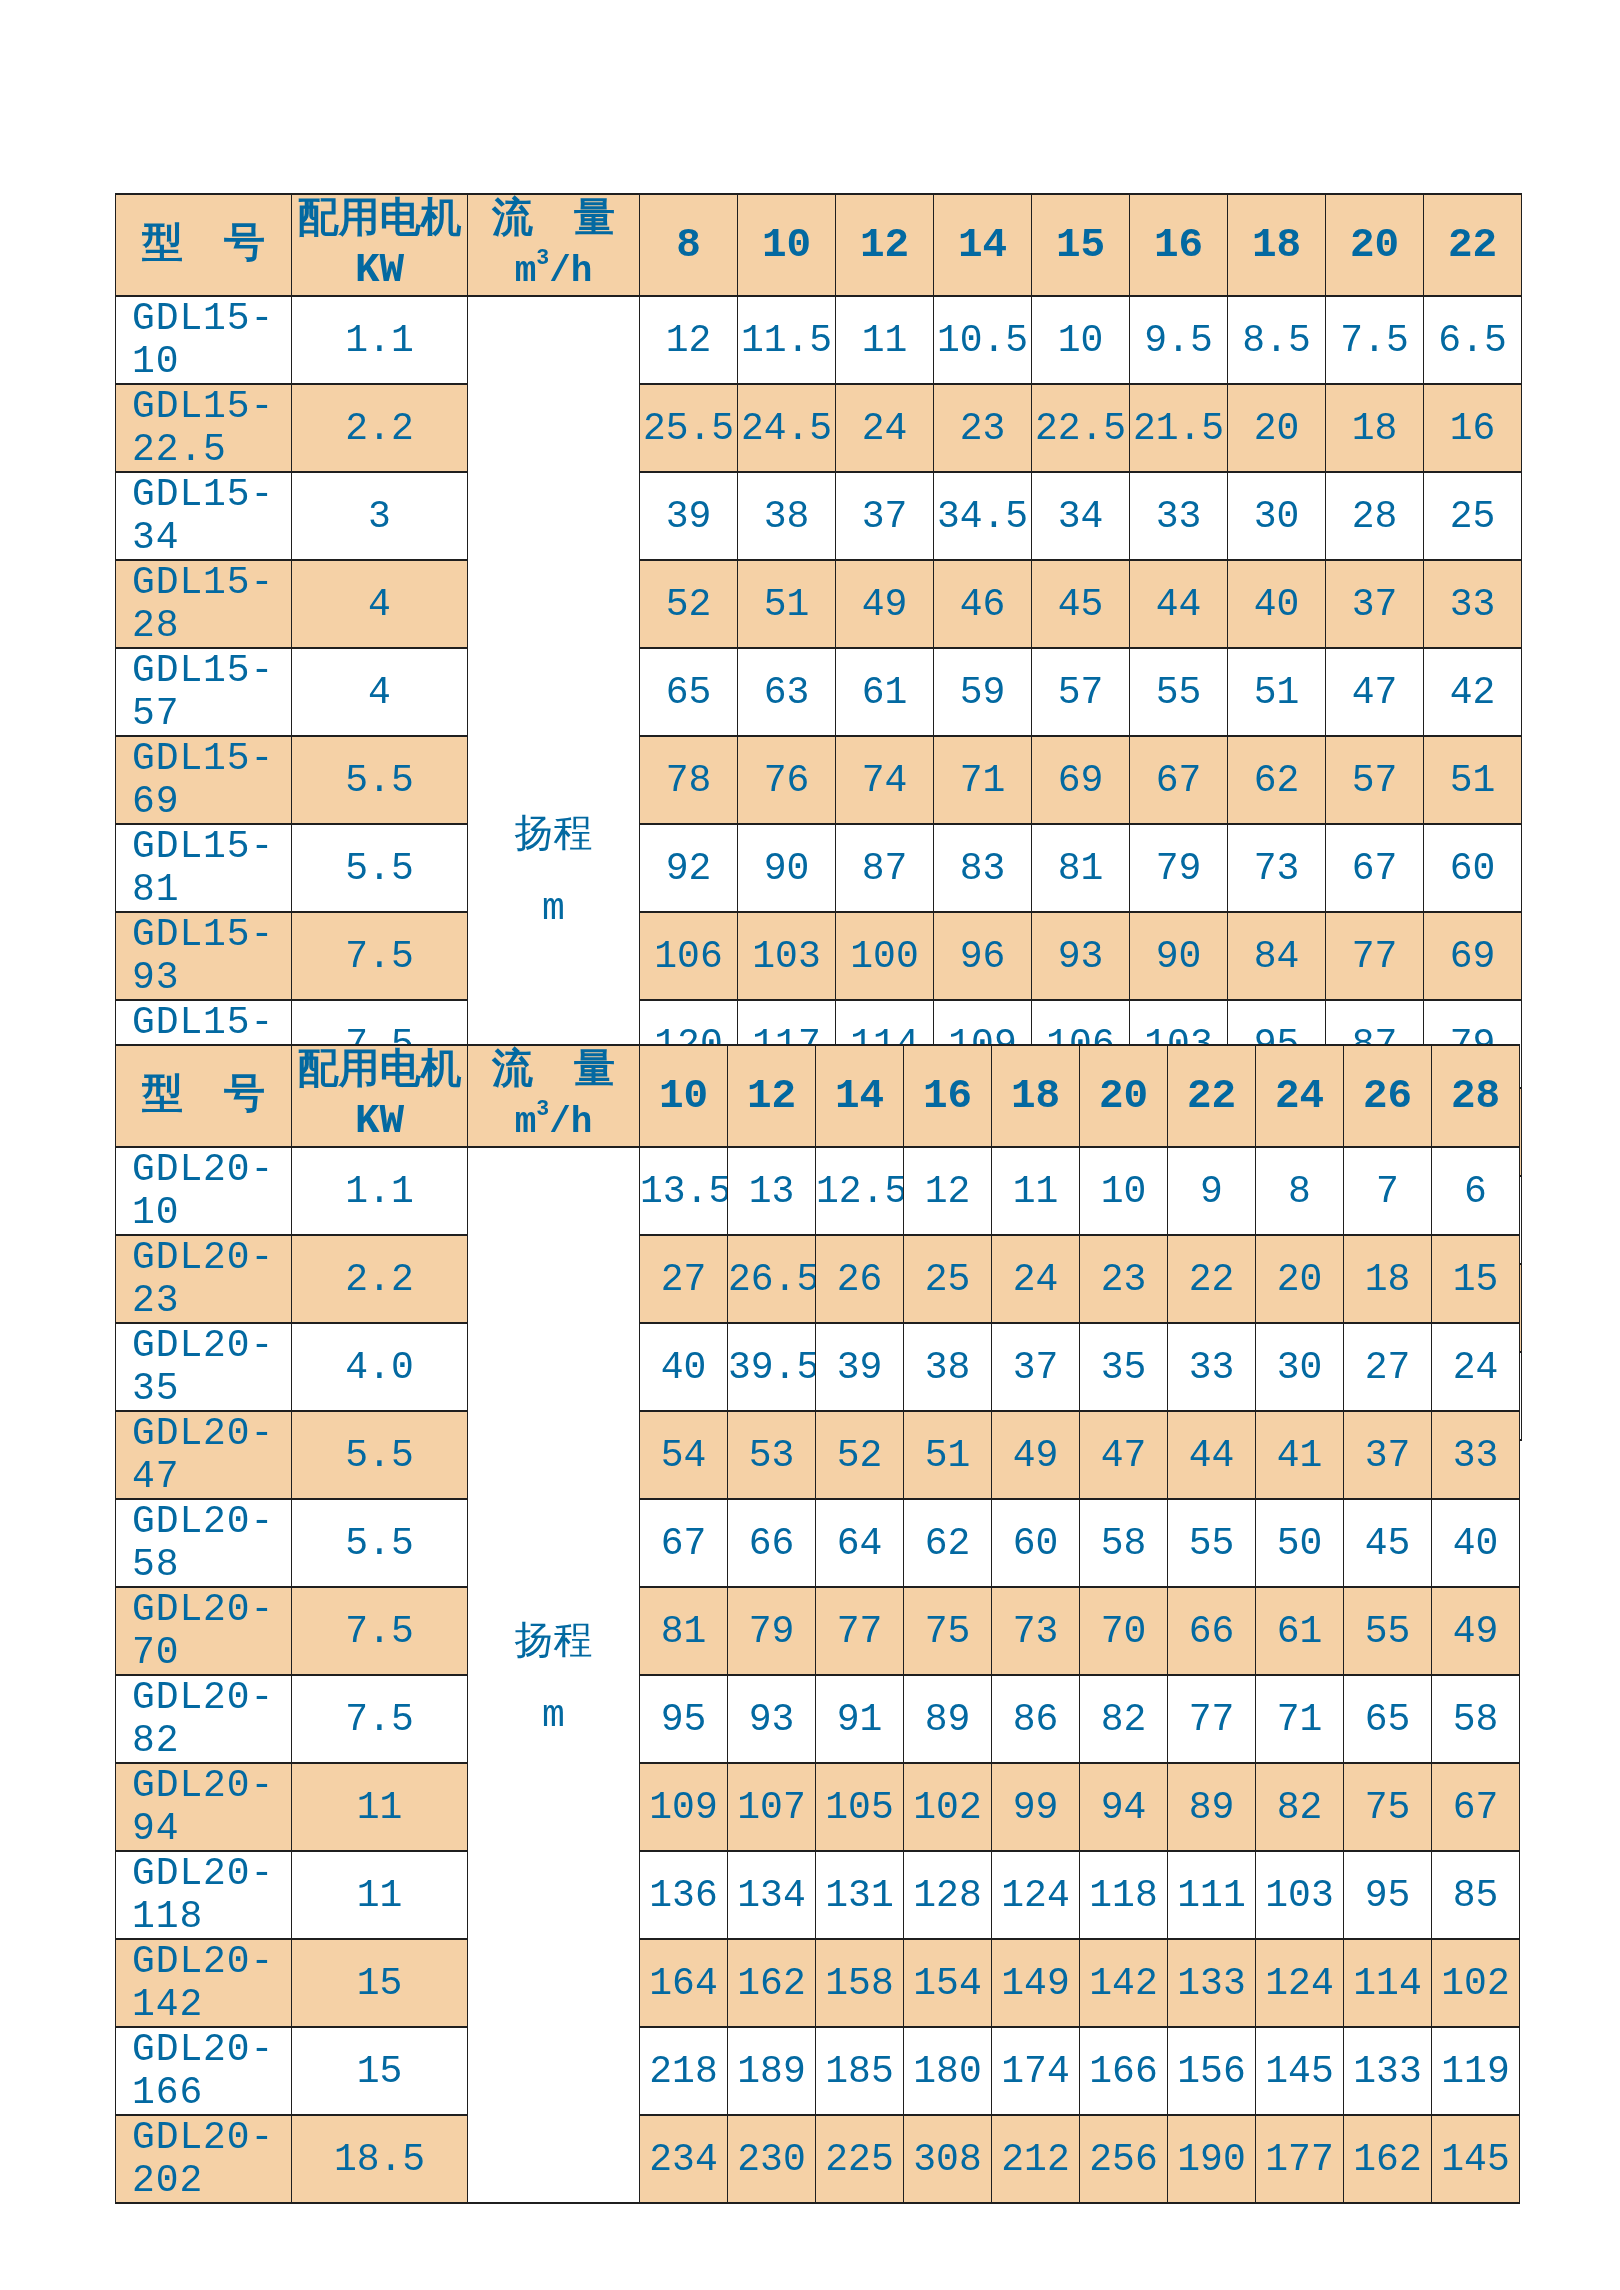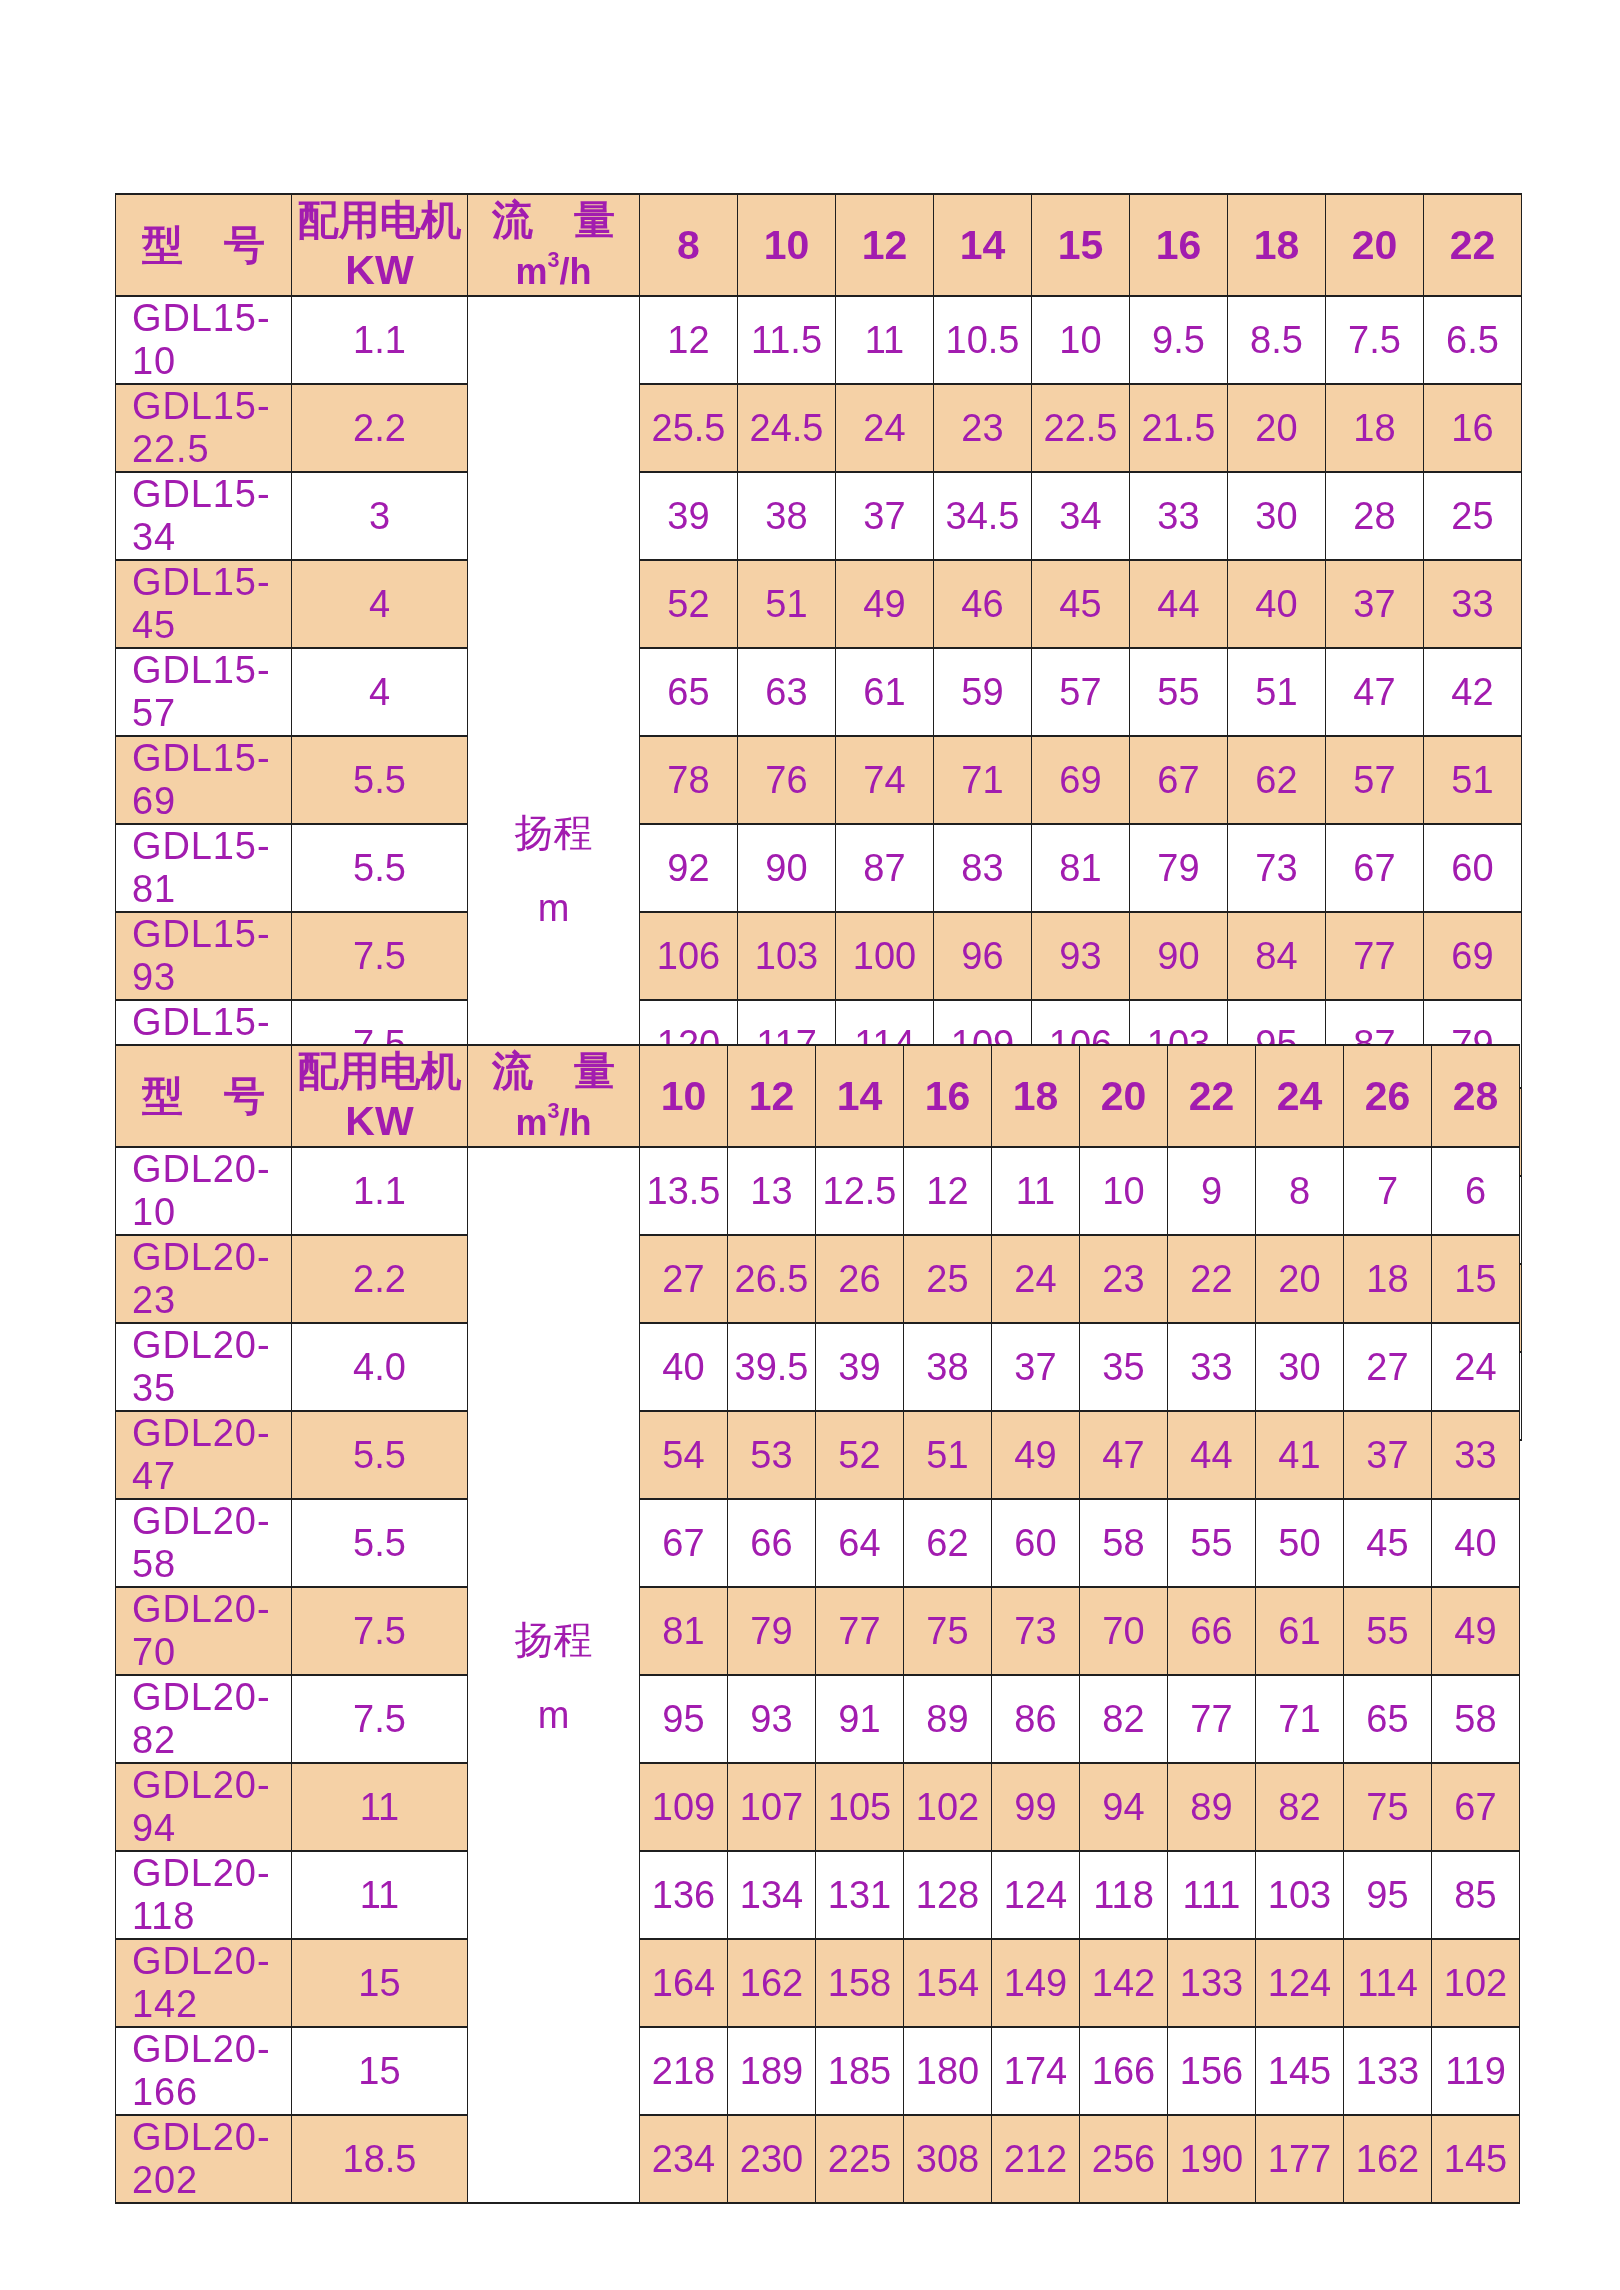--- a/index.html
+++ b/index.html
@@ -1,18 +1,18 @@
 <!DOCTYPE html>
 <html style="font-size:14.3px"><head>
 <meta charset="utf-8">
 <style>
   html,body{margin:0;padding:0;background:#ffffff;}
   .doc{
     position:relative;width:1620px;height:2291px;background:#ffffff;
-    font-family:Liberation Sans, sans-serif;color:#a21caf;overflow:hidden;
+    font-family:Liberation Mono, monospace;color:#0369a1;overflow:hidden;
   }
   table.pump{
     position:absolute;left:115px;width:1403px;
     border-collapse:collapse;table-layout:fixed;
   }
   .pump th,.pump td{
     border-left:1.8px solid #1f1f1f;border-right:1.8px solid #1f1f1f;
     border-top:2.7px solid #1f1f1f;border-bottom:2.7px solid #1f1f1f;
     text-align:center;vertical-align:middle;padding:0;overflow:hidden;
   }
@@ -101,21 +101,21 @@
           <td>38</td>
           <td>37</td>
           <td>34.5</td>
           <td>34</td>
           <td>33</td>
           <td>30</td>
           <td>28</td>
           <td>25</td>
         </tr>
         <tr class="alt">
-          <td class="model-cell">GDL15-45</td>
+          <td class="model-cell">GDL15-28</td>
           <td>4</td>
           <td>52</td>
           <td>51</td>
           <td>49</td>
           <td>46</td>
           <td>45</td>
           <td>44</td>
           <td>40</td>
           <td>37</td>
           <td>33</td>

